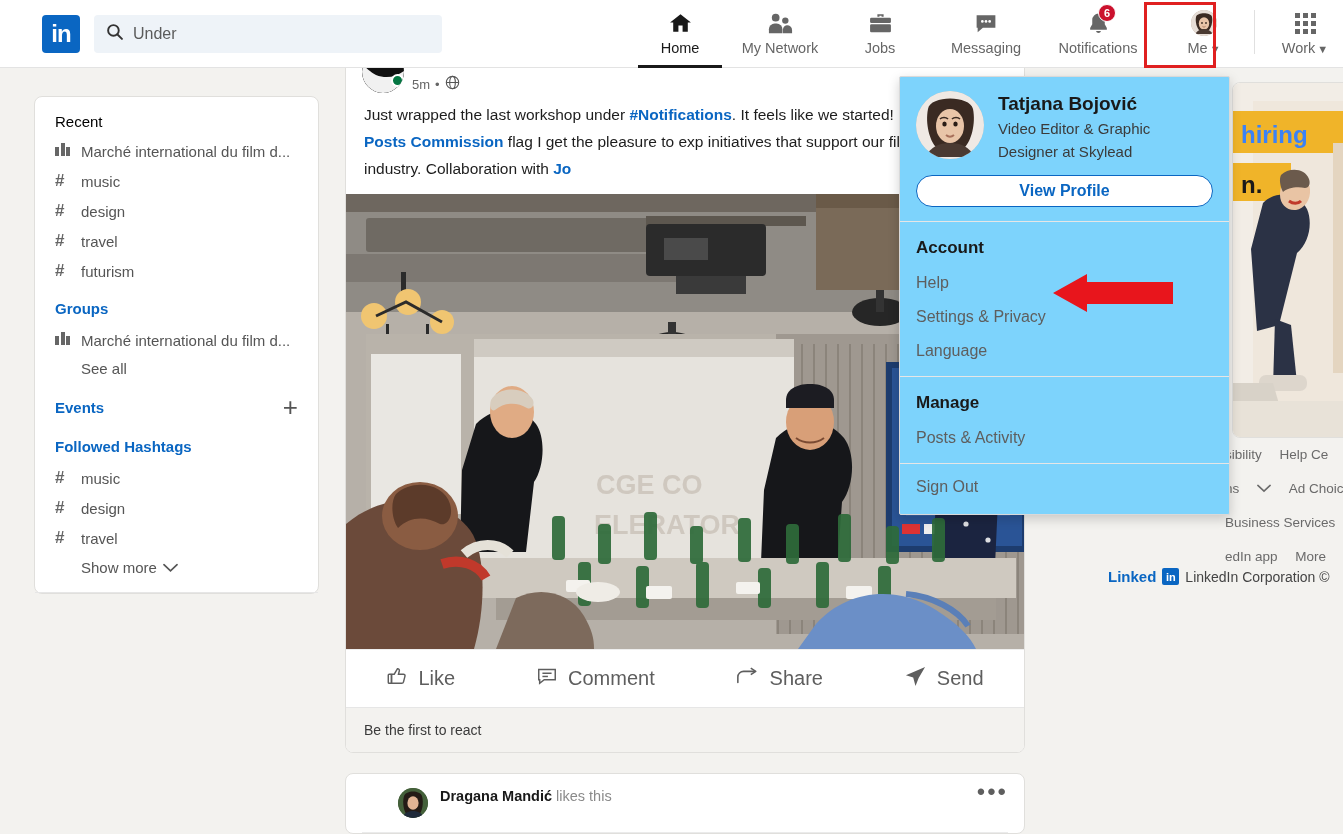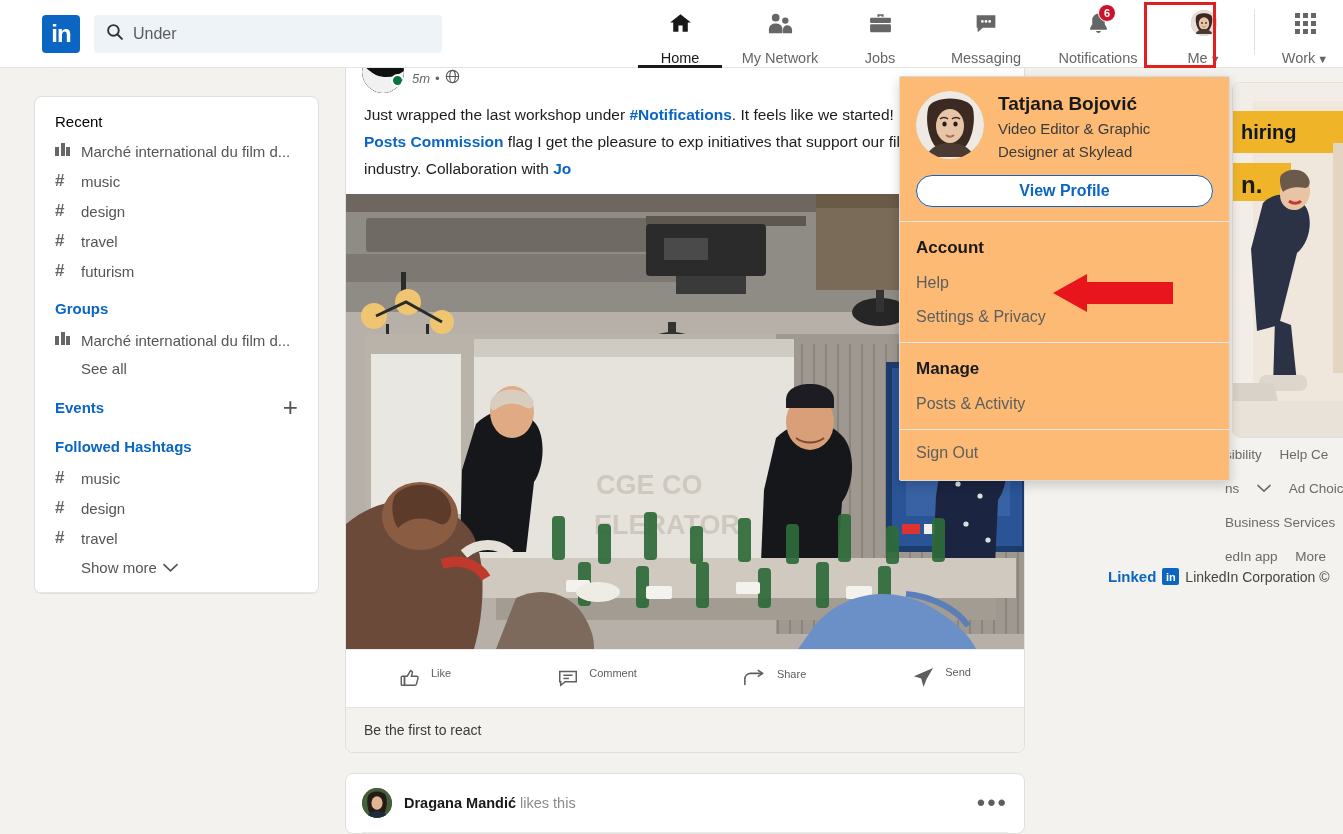--- a/index.html
+++ b/index.html
@@ -38,21 +38,21 @@
   .navitems { position: absolute; left: 630px; top: 0; height: 68px; display: flex; align-items: flex-start; }
   .navitem {
     width: 100px; height: 68px;
     display: flex; flex-direction: column;
     align-items: center; justify-content: flex-start;
     padding-top: 9px;
     color: #666666; font-size: 14.5px;
     position: relative; cursor: pointer;
   }
   .navitem .ic { height: 28px; display:flex; align-items:center; justify-content:center; }
-  .navitem .lbl { margin-top: 12px; line-height: 18px; }
+  .navitem .lbl { margin-top: 2px; line-height: 18px; }
   .navitem.active { color: #191919; }
   .navitem.active::after {
     content: ""; position: absolute; bottom: 0; left: 8px; right: 8px;
     height: 3px; background: #191919;
   }
   .navitem.wide { width: 112px; }
   .navdivider { width: 1px; height: 44px; background: #e0e0e0; margin-top: 10px; }
 
   .badge {
     position: absolute; top: 4px; left: 56px;
@@ -108,48 +108,48 @@
   .showmore { display:flex; align-items:center; gap:6px; padding: 6px 20px 16px 46px; font-size: 15px; color: #555; cursor: pointer; }
   .divider-line { height: 1px; background: #e6e6e6; margin: 0; }
   .discover {
     text-align: center; font-size: 16px; color: #555;
     padding: 18px 0; cursor: pointer;
   }
 
   
   .feed { position: absolute; left: 345px; top: 58px; width: 680px; z-index: 5; }
   .post { background: #fff; border: 1px solid #e0dfdc; border-radius: 8px; overflow: hidden; }
-  .post-head { display: flex; align-items: flex-start; padding: 10px 16px 4px; font-style: italic; }
+  .post-head { display: flex; align-items: flex-end; padding: 10px 16px 4px; }
   .post-av {
     width: 42px; height: 42px; border-radius: 50%; overflow: hidden;
     background: #1a1a1a; position: relative; margin-top: -18px;
   }
   .online-dot {
     position: absolute; right: 0px; bottom: 6px;
     width: 13px; height: 13px; border-radius: 50%;
     background: #057642; border: 2px solid #fff;
   }
   .post-meta { margin-left: 8px; font-size: 13px; color: #666; display: flex; align-items: center; gap: 5px; }
   .globe-ic { font-size: 14px; color: #555; }
   .post-body {
     padding: 4px 18px 12px; font-size: 15.5px; line-height: 27px; color: #1d1d1d;
   }
   .post-body a { color: #0a66c2; font-weight: bold; text-decoration: none; }
   .post-photo { width: 680px; height: 455px; position: relative; overflow: hidden; background: #9a968f; }
   .actionbar {
     display: flex; align-items: center; justify-content: space-around;
     height: 58px; border-top: 1px solid #eee;
   }
-  .act { display: flex; align-items: flex-start; gap: 10px; color: #5e5e5e; font-size: 11px; cursor: pointer; }
+  .act { display: flex; align-items: center; gap: 10px; color: #5e5e5e; font-size: 20px; cursor: pointer; }
   .react-strip {
     background: #f3f2ef; border-top: 1px solid #e6e6e6;
     padding: 14px 18px; font-size: 14px; color: #3a3a3a;
   }
   .post2 { margin-top: 20px; background: #fff; border: 1px solid #e0dfdc; border-radius: 8px; }
-  .likes-row { display: flex; align-items: center; padding: 14px 16px; }
+  .likes-row { display: flex; align-items: flex-start; padding: 14px 16px; margin-left: 36px; }
   .likes-av { width: 30px; height: 30px; border-radius: 50%; overflow: hidden; background: #3f5a33; }
   .likes-txt { margin-left: 12px; font-size: 14.5px; color: #8a8a8a; }
   .likes-txt b { color: #191919; font-weight: bold; }
   .dots { margin-left: auto; color: #5e5e5e; font-size: 24px; letter-spacing: 2px; line-height: 8px; cursor: pointer; }
   .post2-rule { height: 1px; background: #ebebeb; margin: 0 16px; }
 
   
   .rightrail { position: absolute; left: 1232px; top: 82px; width: 200px; z-index: 4; }
   .ad-card {
     width: 200px; height: 356px; border: 1px solid #e0dfdc; border-radius: 8px;
@@ -169,21 +169,21 @@
   .lin-word { color: #0a66c2; font-weight: bold; font-size: 15px; }
   .lin-sq {
     width: 17px; height: 17px; background: #0a66c2; border-radius: 2px;
     color: #fff; font-size: 11px; font-weight: bold;
     display: inline-flex; align-items: center; justify-content: center;
   }
 
   
   .dropdown {
     position: absolute; left: 899px; top: 76px; width: 331px;
-    background: #fdba74; border: 1px solid #d9d9d9; border-radius: 2px;
+    background: #7dd3fc; border: 1px solid #d9d9d9; border-radius: 2px;
     box-shadow: 0 4px 12px rgba(0,0,0,.18);
     z-index: 70;
   }
   .dd-top { padding: 14px 16px 0; display: flex; gap: 14px; }
   .dd-av { width: 68px; height: 68px; border-radius: 50%; overflow: hidden; flex: 0 0 68px; background: #d8cfc8; }
   .dd-name { font-size: 19px; font-weight: bold; color: #191919; line-height: 26px; }
   .dd-sub { font-size: 15px; color: #3b3b3b; line-height: 23px; }
   .dd-btn {
     margin: 12px 16px 14px; height: 32px;
     border: 1px solid #0a66c2; border-radius: 16px;
@@ -411,21 +411,21 @@
         <path d="M30 120c14-14 36-10 44 6 6 14 2 34-10 44l-18 72-22 6-6-82z" fill="#2b3245"></path>
         <path d="M52 96c10-8 24-2 25 10 1 11-6 20-14 21-9 1-16-6-16-15 0-7 2-12 5-16z" fill="#e9c4a4"></path>
         <path d="M48 92c8-8 24-7 28 4 2 6-1 9-4 9-8-2-18 0-22 4-3-6-4-13-2-17z" fill="#6b5a4c"></path>
         <path d="M56 118c4 3 9 3 12 0" stroke="#c0392b" stroke-width="3" fill="none"></path>
         <path d="M42 236l16 6 6 58-24 4z" fill="#2b3245"></path>
         <rect x="26" y="292" width="48" height="16" rx="7" fill="#ddd6cc"></rect>
         <rect x="120" y="296" width="44" height="18" rx="8" fill="#ffffff"></rect>
         <path d="M0 300h40l8 28H0z" fill="#d8d2c8"></path>
         <rect x="0" y="318" width="200" height="38" fill="#e8e2d8"></rect>
       </svg>
-      <div style="position:absolute;left:8px;top:38px;font-size:20px;font-weight:bold;color:#0f172a;">hiring</div>
+      <div style="position:absolute;left:8px;top:38px;font-size:24px;font-weight:bold;color:#3b82f6;">hiring</div>
       <div style="position:absolute;left:8px;top:88px;font-size:24px;font-weight:bold;color:#1a1a1a;">n.</div>
     </div>
   </div>
 
   <div class="footer-links">
     <div>
       <span>sibility</span>
       <span>Help Ce</span>
     </div>
     <div>
@@ -665,20 +665,21 @@
       </div>
     </div>
 
     <div class="dd-btn">View Profile</div>
     <div class="dd-sep"></div>
 
     <div class="dd-group">
       <div class="dd-head">Account</div>
       <div class="dd-item">Help</div>
       <div class="dd-item">Settings &amp; Privacy</div>
+      <div class="dd-item">Language</div>
     </div>
 
     <div class="dd-sep"></div>
 
     <div class="dd-group">
       <div class="dd-head">Manage</div>
       <div class="dd-item">Posts &amp; Activity</div>
     </div>
 
     <div class="dd-sep"></div>

